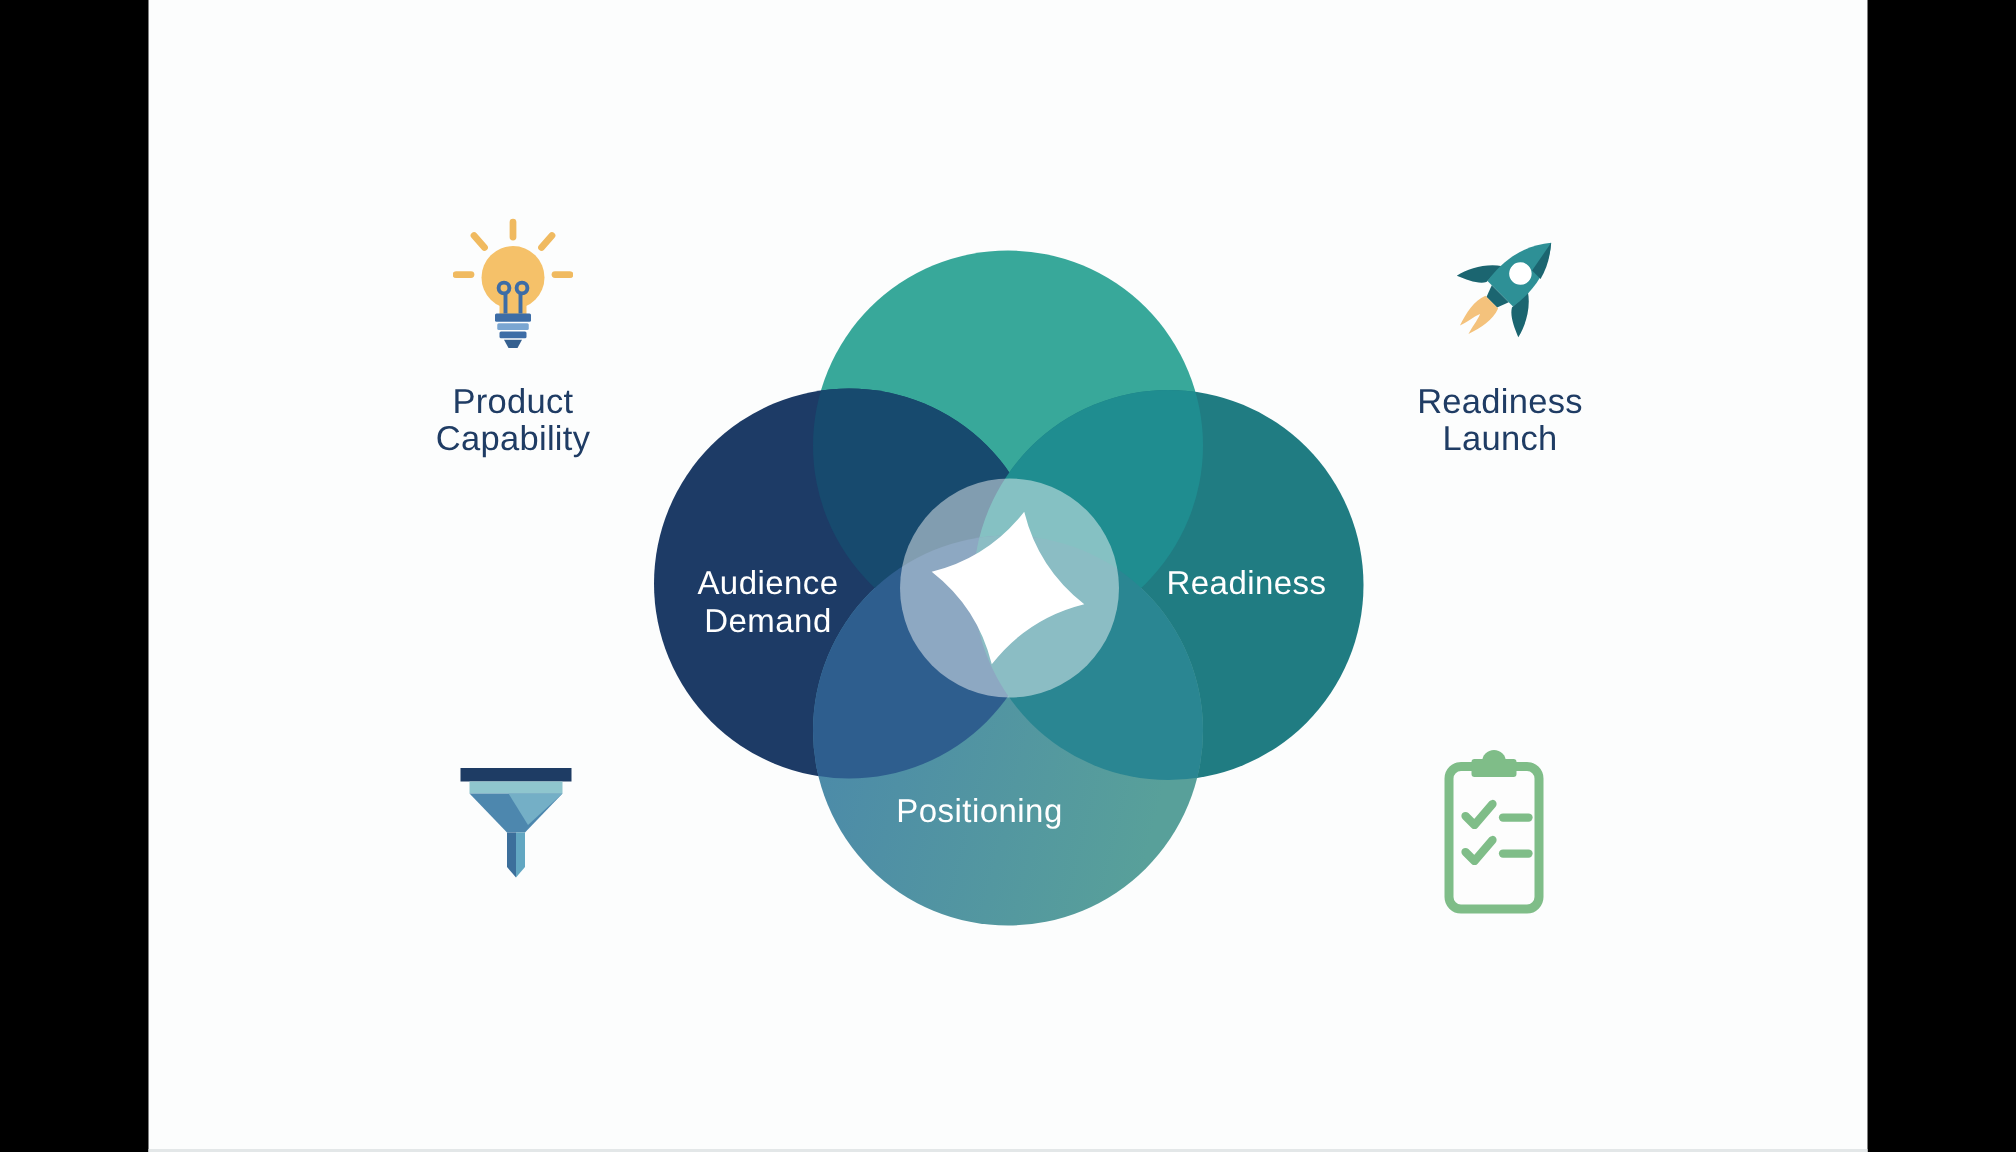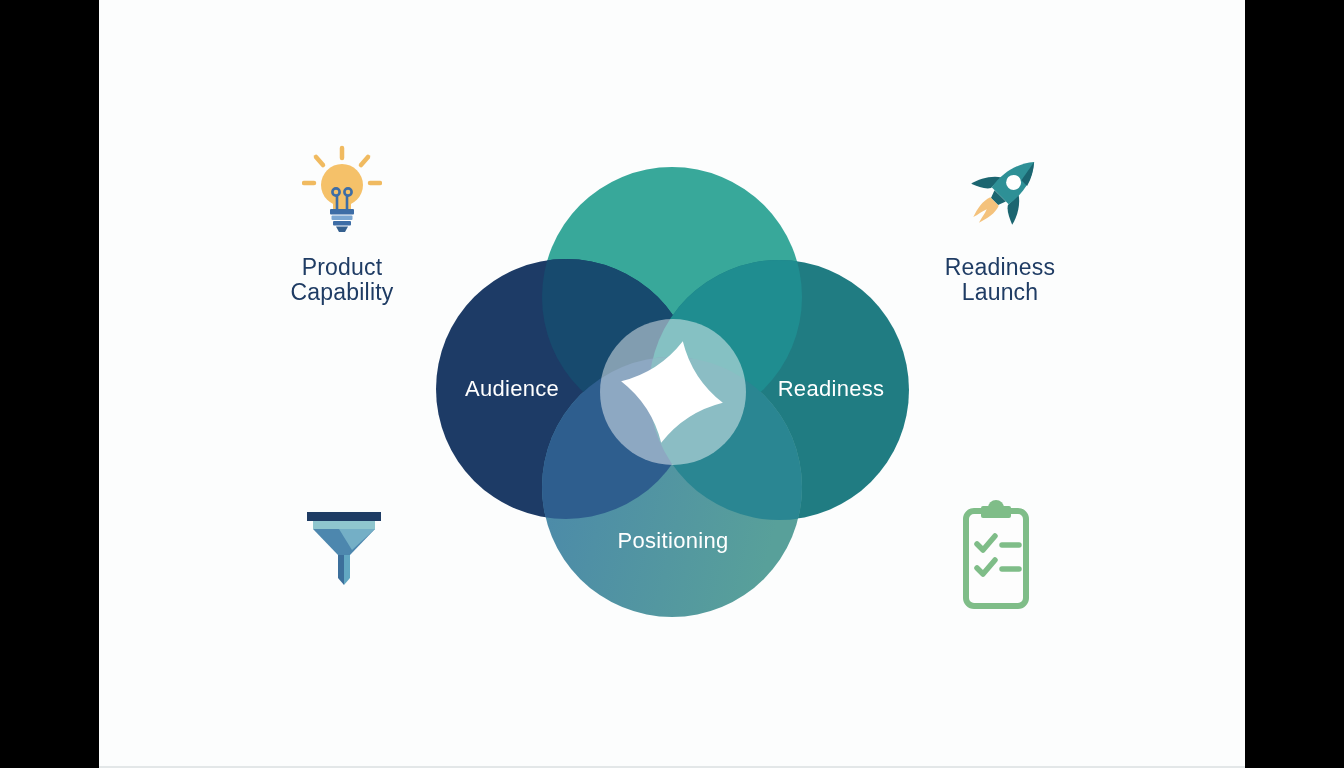--- a/index.html
+++ b/index.html
@@ -13,21 +13,21 @@
   }
 
   .venn-svg { position: absolute; left: 0; top: 0; width: 1146px; height: 768px; }
 
   .venn-label {
     position: absolute; color: #ffffff; font-size: 22px; font-weight: 400;
     line-height: 25px; text-align: center; letter-spacing: 0.3px;
   }
   .lbl-audience       { left: 323px; top: 376px; width: 180px; }
   .lbl-transformation { left: 617px; top: 376px; width: 230px; }
-  .lbl-positioning    { left: 484px; top: 528px; width: 180px; }
+  .lbl-positioning    { left: 464px; top: 528px; width: 180px; }
 
   .corner-label {
     position: absolute; color: #1f3c64; font-size: 23px; font-weight: 500;
     line-height: 25px; text-align: center; letter-spacing: 0.2px;
   }
   .lbl-product { left: 143px; top: 255px; width: 200px; }
   .lbl-launch  { left: 801px; top: 255px; width: 200px; }
 
   .icon-abs { position: absolute; }
   .icon-bulb      { left: 203px; top: 145px; }
@@ -73,20 +73,21 @@
         <circle cx="779" cy="390" r="130" fill="#2a8692"></circle>
       </g>
 
       <circle cx="673" cy="392" r="73" opacity="0.46" fill="#ffffff"></circle>
 
       <path d="M 672,340 Q 689,375 724,392 Q 689,409 672,444 Q 655,409 620,392 Q 655,375 672,340 Z" transform="rotate(12 672 392)" fill="#ffffff"></path>
     </svg>
 
     <div class="venn-label lbl-audience">
       <div>Audience</div>
+      <div>Demand</div>
     </div>
     <div class="venn-label lbl-transformation">
       <div>Readiness</div>
     </div>
     <div class="venn-label lbl-positioning">
       <div>Positioning</div>
     </div>
 
     <svg class="icon-abs icon-bulb" width="80" height="92" viewBox="0 0 80 92" aria-hidden="true">
       <g stroke-linecap="round" stroke-width="4.5" fill="none" stroke="#f0ba60">

